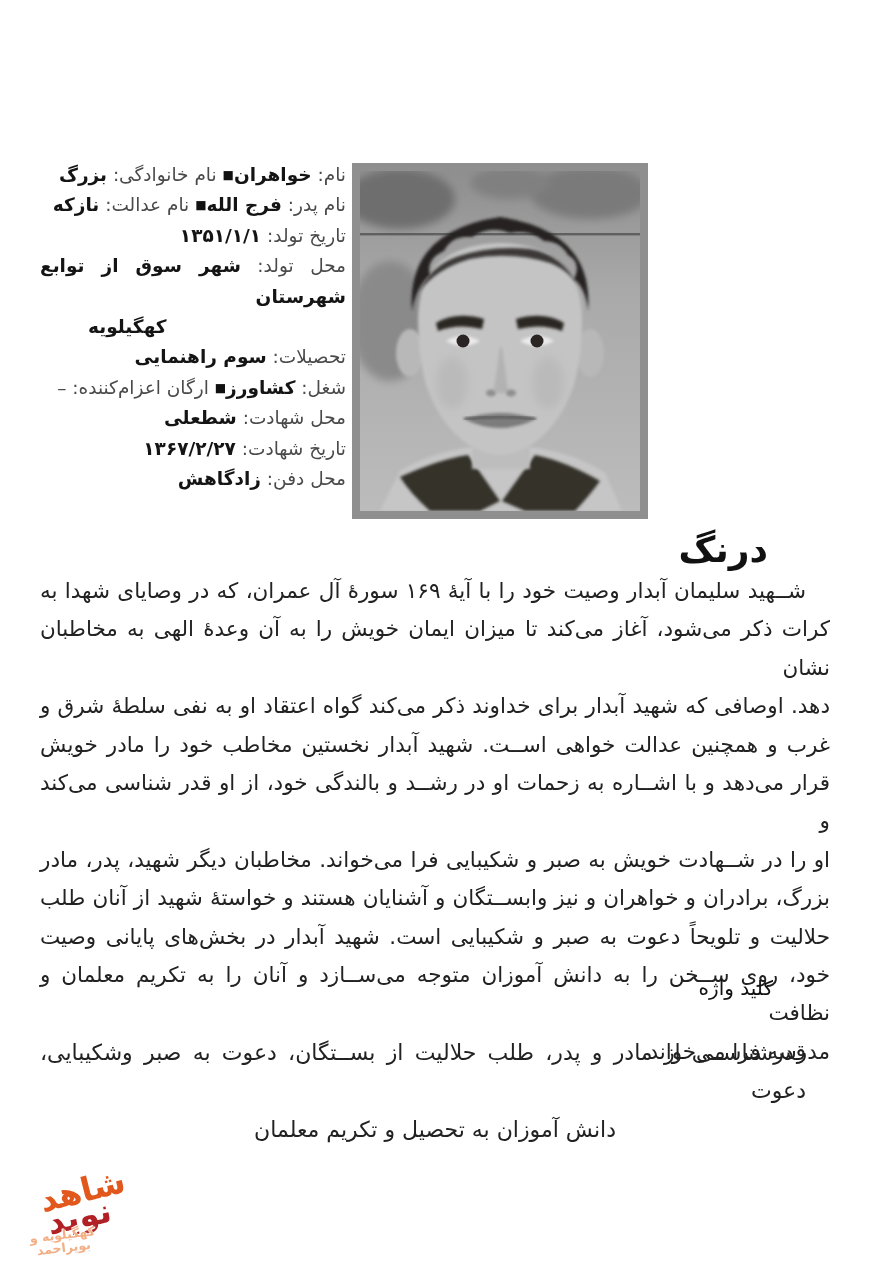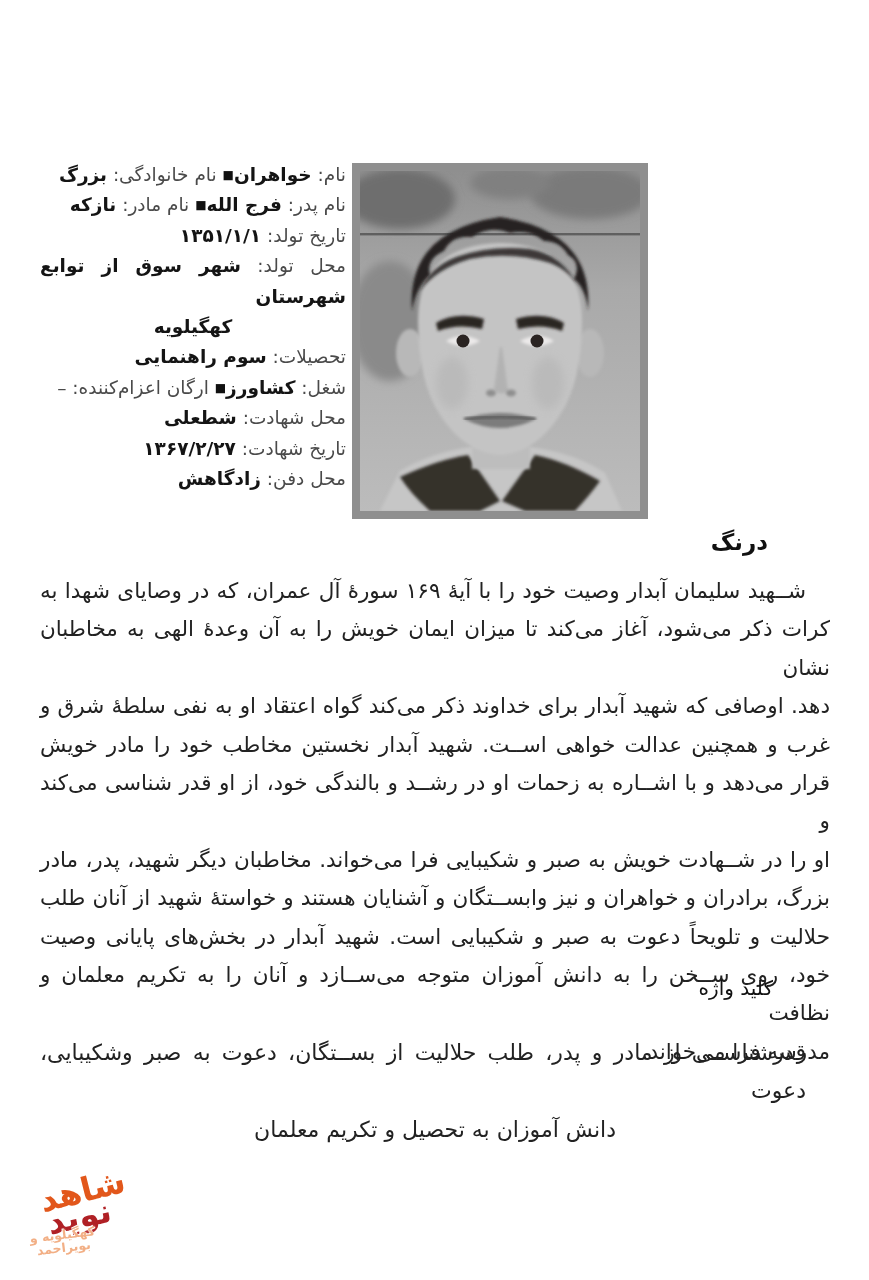--- a/index.html
+++ b/index.html
@@ -10,34 +10,34 @@
     color:#1e1e1e;
   }
   
   .info{
     position:absolute;left:40px;top:160px;width:306px;
     direction:rtl;text-align:right;
     font-size:18.5px;line-height:30.4px;color:#3c3c3c;
   }
   .irow{white-space:normal;}
   .irow.just{text-align:justify;text-align-last:justify;}
-  .irow.left{text-align:center;}
+  .irow.left{text-align:left;margin-left:48px;}
   .lab{color:#4a4a4a;}
   .val{font-weight:bold;color:#141414;}
   .blt{font-size:12px;color:#111;vertical-align:2px;}
   
   .photo-frame{
     position:absolute;left:352px;top:163px;width:296px;height:356px;
     background:#8f8f8f;box-sizing:border-box;padding:8px;
   }
   .photo-frame svg{display:block;width:100%;height:100%;}
   
   .h-derang{
     position:absolute;right:101px;top:529px;
-    font-size:23px;font-weight:bold;color:#111;direction:rtl;
+    font-size:36px;font-weight:bold;color:#111;direction:rtl;
   }
   .h-keyword{
     position:absolute;right:96px;top:976px;
     font-size:20px;font-weight:normal;color:#111;direction:rtl;
   }
   
   .body-text{
     position:absolute;left:40px;top:572px;width:790px;
     direction:rtl;font-size:21.5px;line-height:38.4px;color:#222;
   }
@@ -75,21 +75,21 @@
 <div class="info" dir="rtl">
   <div class="irow">
     <span class="lab">نام:</span>
     <span class="val">خواهران</span><span class="blt">■</span>
     <span class="lab">نام خانوادگی:</span>
     <span class="val">بزرگ</span>
   </div>
   <div class="irow">
     <span class="lab">نام پدر:</span>
     <span class="val">فرج الله</span><span class="blt">■</span>
-    <span class="lab">نام مادر:</span>
+    <span class="lab">نام عدالت:</span>
     <span class="val">نازکه</span>
   </div>
   <div class="irow">
     <span class="lab">تاریخ تولد:</span>
     <span class="val">۱۳۵۱/۱/۱</span>
   </div>
   <div class="irow just">
     <span class="lab">محل تولد:</span>
     <span class="val">شهر سوق از توابع شهرستان</span>
   </div>

